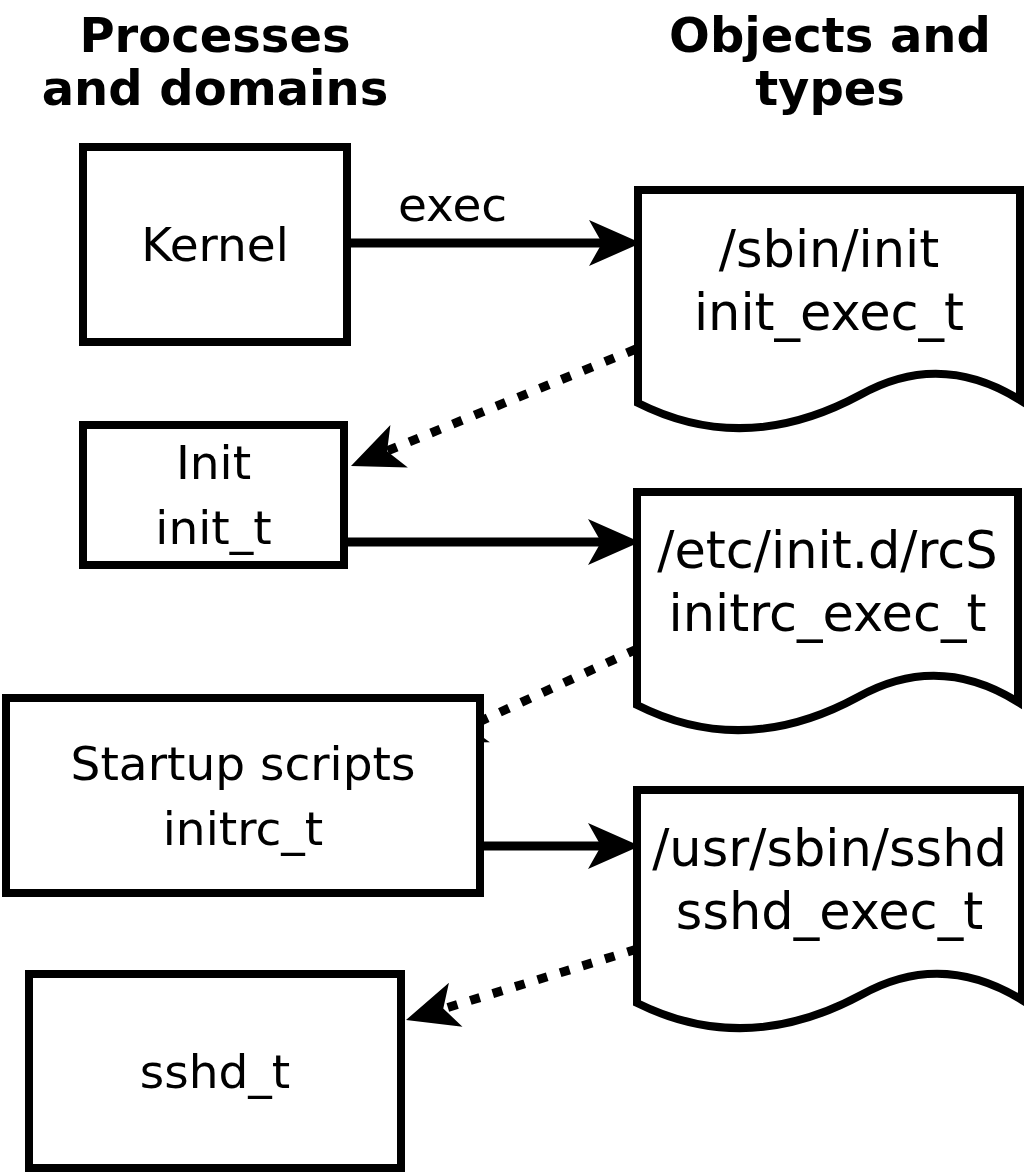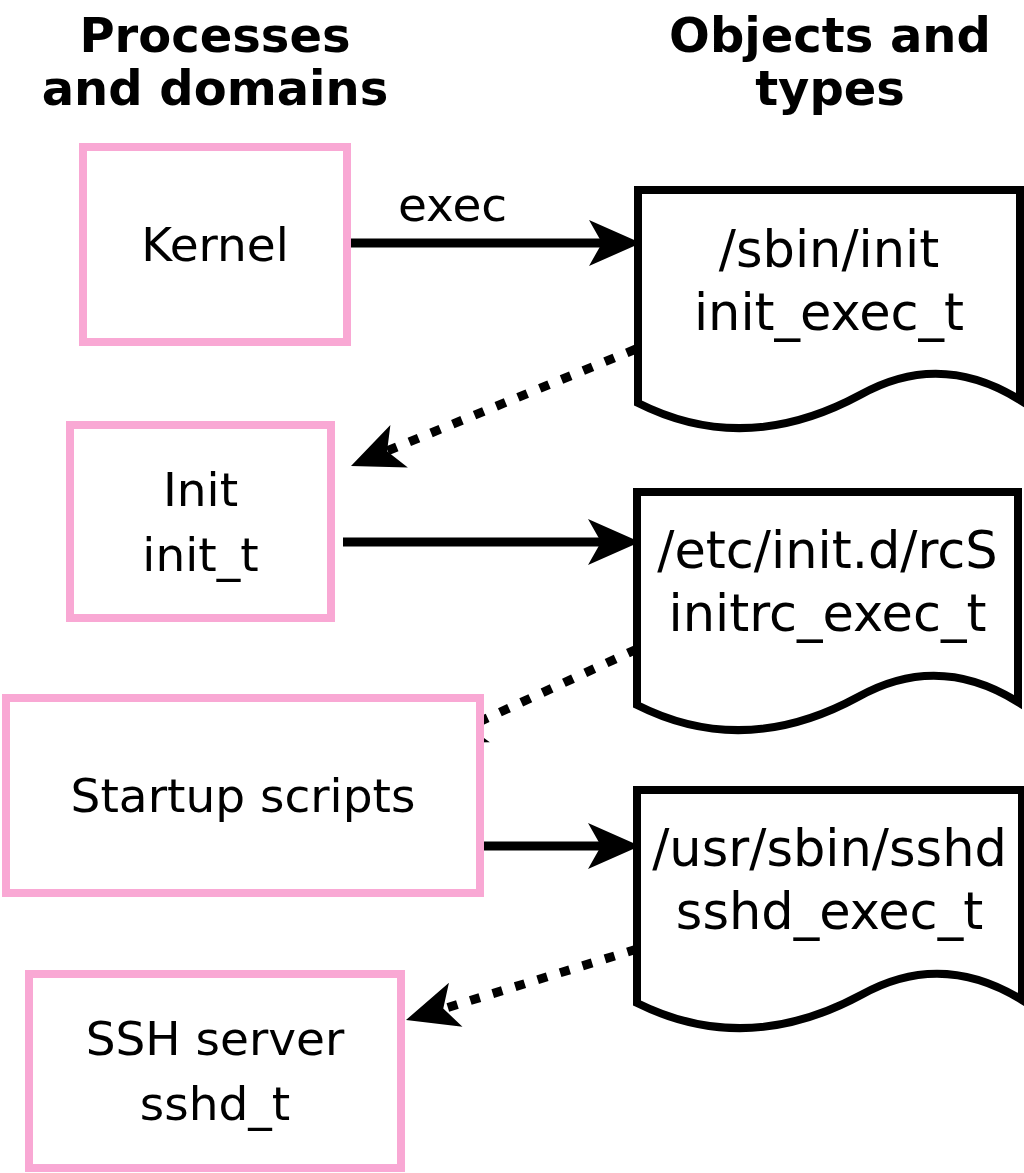--- a/index.html
+++ b/index.html
@@ -30,33 +30,33 @@
     text-align: center;
     white-space: nowrap;
   }
   .heading span { display: block; }
   #heading-left  { left: 0px;   top: 9px;  width: 430px; }
   #heading-right { left: 630px; top: 9px;  width: 400px; }
 
   .pbox {
     position: absolute;
     box-sizing: border-box;
-    border: 8px solid #f9a8d4;
+    border: 8px solid #000000;
     background: #ffffff;
     display: flex;
     flex-direction: column;
     align-items: center;
     justify-content: center;
     font-size: 47px;
     line-height: 65px;
     text-align: center;
     white-space: nowrap;
   }
   #box-kernel  { left: 79px; top: 143px; width: 272px; height: 203px; }
-  #box-init    { left: 66px; top: 421px; width: 269px; height: 201px; }
+  #box-init    { left: 79px; top: 421px; width: 269px; height: 148px; }
   #box-startup { left: 2px;  top: 694px; width: 482px; height: 203px; }
   #box-sshd    { left: 25px; top: 970px; width: 380px; height: 202px; }
 
   .doctext {
     position: absolute;
     display: flex;
     flex-direction: column;
     align-items: center;
     justify-content: center;
     font-size: 51px;
@@ -135,23 +135,23 @@
 
   <div class="pbox" id="box-kernel">
     <span>Kernel</span>
   </div>
   <div class="pbox" id="box-init">
     <span>Init</span>
     <span>init_t</span>
   </div>
   <div class="pbox" id="box-startup">
     <span>Startup scripts</span>
+    <span>initrc_t</span>
   </div>
   <div class="pbox" id="box-sshd">
-    <span>SSH server</span>
     <span>sshd_t</span>
   </div>
 
   <div class="doctext" id="doctext-1">
     <span>/sbin/init</span>
     <span>init_exec_t</span>
   </div>
   <div class="doctext" id="doctext-2">
     <span>/etc/init.d/rcS</span>
     <span>initrc_exec_t</span>

